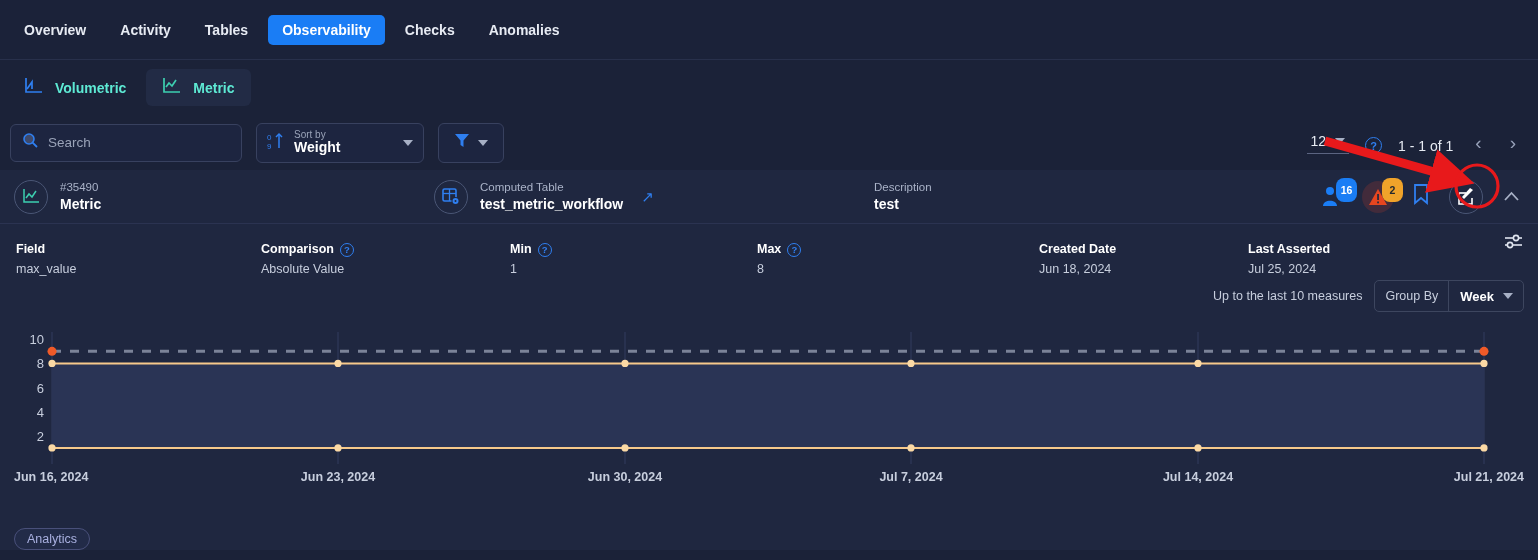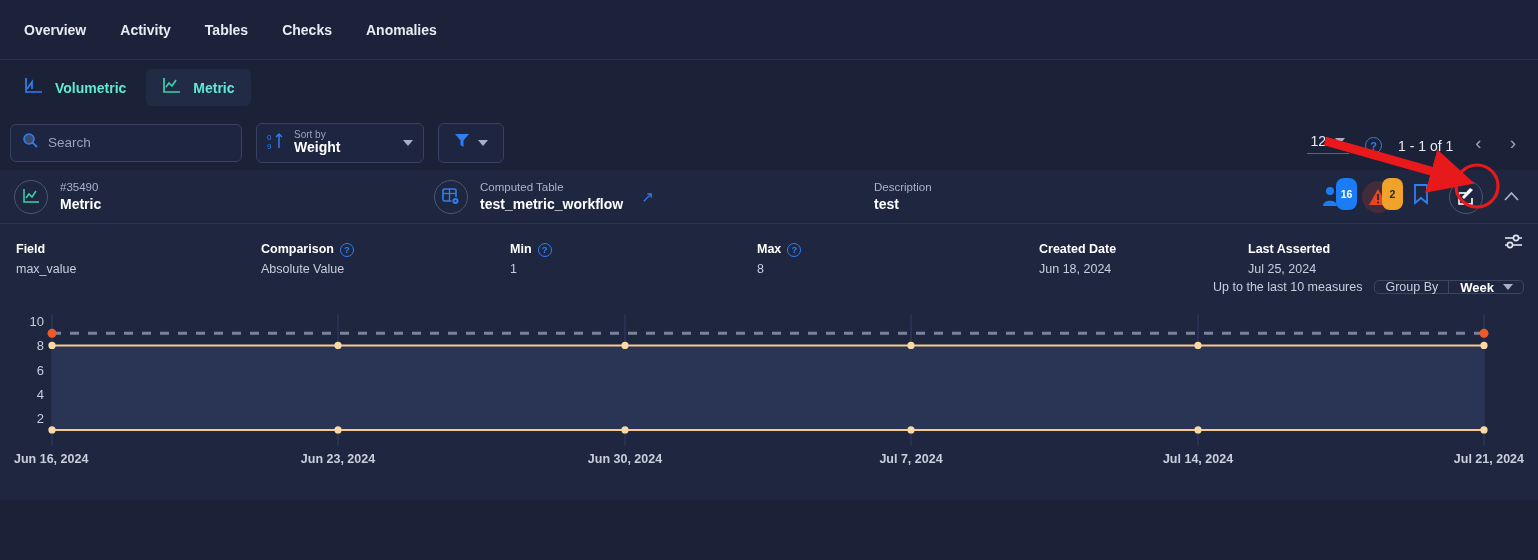--- a/index.html
+++ b/index.html
@@ -142,21 +142,21 @@
   .ext-link { color: #2f7ff0; font-size: 15px; margin-left: 6px; cursor: pointer; }
 
   .hdr-actions {
     margin-left: auto;
     display: flex; align-items: center; gap: 20px;
     padding-right: 4px;
   }
   .badge-wrap { position: relative; width: 26px; height: 26px; cursor: pointer; }
   .badge {
     position: absolute; top: -6px; right: -10px;
-    min-width: 21px; height: 32px; padding: 12px 4px;
+    min-width: 21px; height: 24px; padding: 12px 4px;
     border-radius: 8px;
     font-size: 10.5px; font-weight: bold;
     display: flex; align-items: center; justify-content: center;
     color: #ffffff;
   }
   .badge.blue { background: #1a7df5; }
   .badge.amber { background: #f0a32a; color: #23292f; }
   .alert-bg {
     position: absolute; left: -5px; top: -3px;
     width: 32px; height: 32px; border-radius: 50%;
@@ -193,21 +193,21 @@
 
   
   .groupby-row {
     display: flex; align-items: center; justify-content: flex-end;
     gap: 12px; padding: 10px 14px 6px 14px;
   }
   .measures { font-size: 12.5px; color: #c7cedd; }
   .groupby {
     display: flex; align-items: center;
     border: 1px solid #3d465f; border-radius: 5px;
-    height: 14px;
+    height: 32px;
     cursor: pointer;
   }
   .groupby .gl { font-size: 12.5px; color: #c7cedd; padding: 0 10px; }
   .groupby .divider { width: 1px; height: 100%; background: #3d465f; }
   .groupby .gv { font-size: 13px; color: #ffffff; padding: 0 9px 0 11px; font-weight: bold;}
   .groupby .gcaret { margin-right: 10px; }
 
   
   .chart-wrap { position: relative; height: 200px; }
   .chart-svg { display: block; }
@@ -234,20 +234,21 @@
   
   .annot { position: absolute; left: 0; top: 0; pointer-events: none; }
 </style>
 </head>
 <body>
 
 <div class="topnav">
   <div class="navtab">Overview</div>
   <div class="navtab">Activity</div>
   <div class="navtab">Tables</div>
+  <div class="navtab active">Observability</div>
   <div class="navtab">Checks</div>
   <div class="navtab">Anomalies</div>
 </div>
 
 <div class="subtabs">
   <div class="subtab">
     <span>
       <svg width="20" height="18" viewBox="0 0 20 18">
           <polyline points="2,1 2,15 18,15" fill="none" stroke="#2f7ff0" stroke-width="1.7"></polyline>
           <polyline points="3,12 8,5 8,12" fill="none" stroke="#2f7ff0" stroke-width="1.7"></polyline>
@@ -489,20 +490,23 @@
     <div class="xaxis" id="xaxis">
         <div class="xlabel" style="left: 14px; top: 2px;">Jun 16, 2024</div>
         <div class="xlabel" style="left: 338px; transform: translateX(-50%); top: 2px;">Jun 23, 2024</div>
         <div class="xlabel" style="left: 625px; transform: translateX(-50%); top: 2px;">Jun 30, 2024</div>
         <div class="xlabel" style="left: 911px; transform: translateX(-50%); top: 2px;">Jul 7, 2024</div>
         <div class="xlabel" style="left: 1198px; transform: translateX(-50%); top: 2px;">Jul 14, 2024</div>
         <div class="xlabel" style="right: 14px; top: 2px;">Jul 21, 2024</div>
       </div>
   </div>
 
+  <div class="tags">
+    <span class="tag">Analytics</span>
+  </div>
 </div>
 
 <svg class="annot" width="1538" height="560">
   <defs>
     <marker id="arrowhead" markerWidth="5" markerHeight="5" refX="2.4" refY="2.5" orient="auto">
       <polygon points="0,0 5,2.5 0,5" fill="#e8191b"></polygon>
     </marker>
   </defs>
   <line x1="1325" y1="141" x2="1452" y2="177" stroke="#e8191b" stroke-width="9" marker-end="url(#arrowhead)"></line>
   <circle cx="1477" cy="186" r="21" fill="none" stroke="#e8191b" stroke-width="3.2"></circle>

